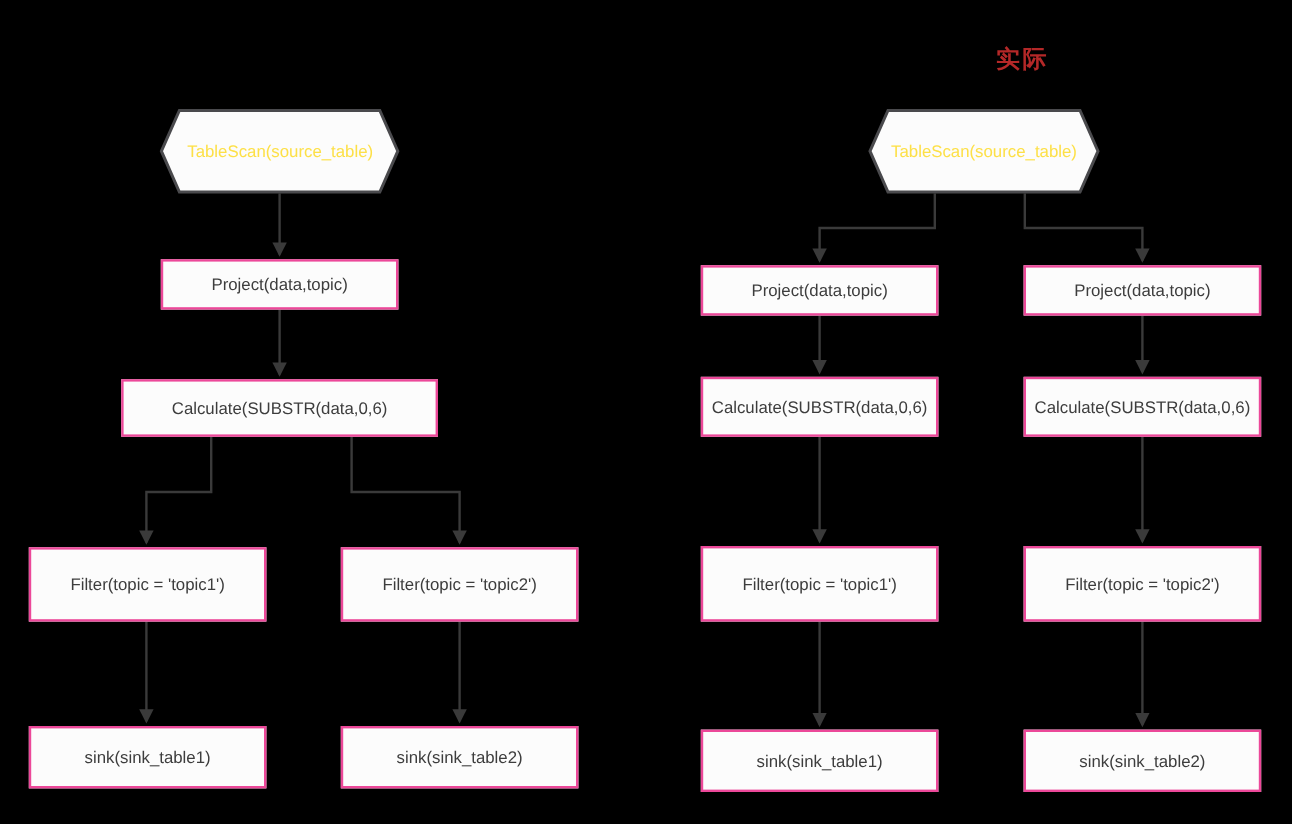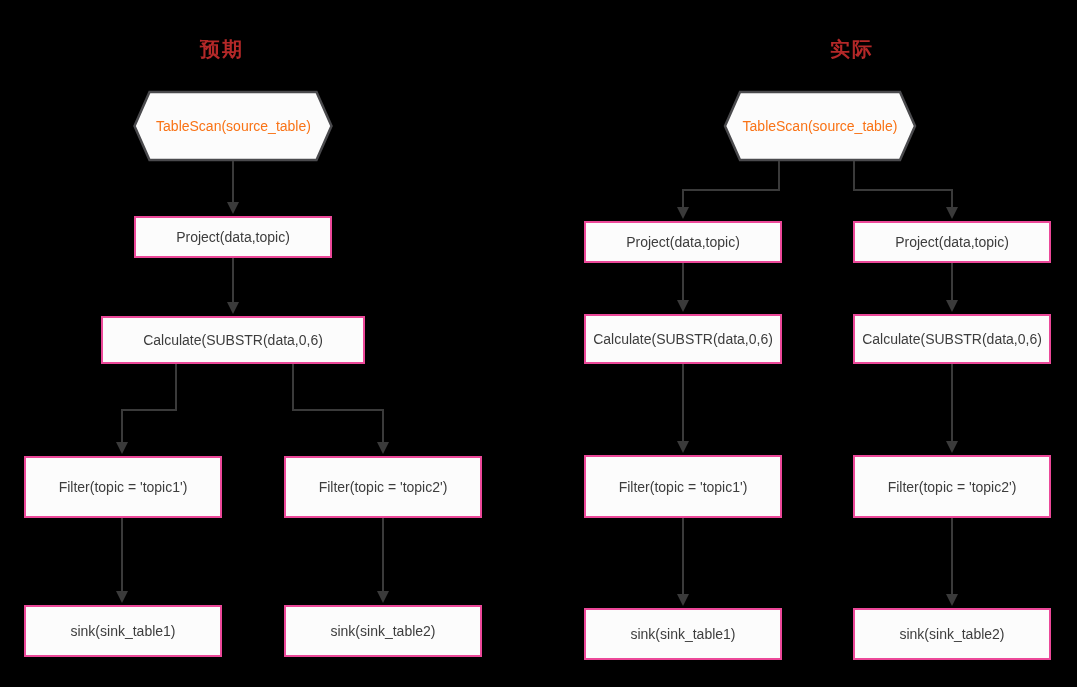--- a/index.html
+++ b/index.html
@@ -20,21 +20,21 @@
     display:flex;align-items:center;justify-content:center;
     font-size:14px;color:#3d3d3d;
     box-sizing:border-box;
     white-space:nowrap;
     text-align:center;
   }
   .hex-label{
     position:absolute;
     background:transparent;border:none;
     display:flex;align-items:center;justify-content:center;
-    font-size:14px;color:#f97316;
+    font-size:14px;color:#fde047;
     box-sizing:border-box;white-space:nowrap;
   }
   .diagram-title{
     position:absolute;top:36px;width:120px;
     text-align:center;
     font-size:20px;font-weight:bold;color:#b42828;
     letter-spacing:2px;
   }
 </style>
 </head>
@@ -61,21 +61,20 @@
     <path class="edge" d="M779,161 V190 H683 V217" marker-end="url(#arrow)"></path>
     <path class="edge" d="M854,161 V190 H952 V217" marker-end="url(#arrow)"></path>
     <path class="edge" d="M683,263 V310" marker-end="url(#arrow)"></path>
     <path class="edge" d="M952,263 V310" marker-end="url(#arrow)"></path>
     <path class="edge" d="M683,364 V451" marker-end="url(#arrow)"></path>
     <path class="edge" d="M952,364 V451" marker-end="url(#arrow)"></path>
     <path class="edge" d="M683,518 V604" marker-end="url(#arrow)"></path>
     <path class="edge" d="M952,518 V604" marker-end="url(#arrow)"></path>
   </svg>
 
-  <div class="diagram-title" style="left:162px;">预期</div>
 
   <div class="hex-label" style="left:140px;top:92px;width:187px;height:68px;">TableScan(source_table)</div>
   <div class="node" style="left:134px;top:216px;width:198px;height:42px;">Project(data,topic)</div>
   <div class="node" style="left:101px;top:316px;width:264px;height:48px;">Calculate(SUBSTR(data,0,6)</div>
   <div class="node" style="left:24px;top:456px;width:198px;height:62px;">Filter(topic = 'topic1')</div>
   <div class="node" style="left:284px;top:456px;width:198px;height:62px;">Filter(topic = 'topic2')</div>
   <div class="node" style="left:24px;top:605px;width:198px;height:52px;">sink(sink_table1)</div>
   <div class="node" style="left:284px;top:605px;width:198px;height:52px;">sink(sink_table2)</div>
 
   <div class="diagram-title" style="left:792px;">实际</div>

